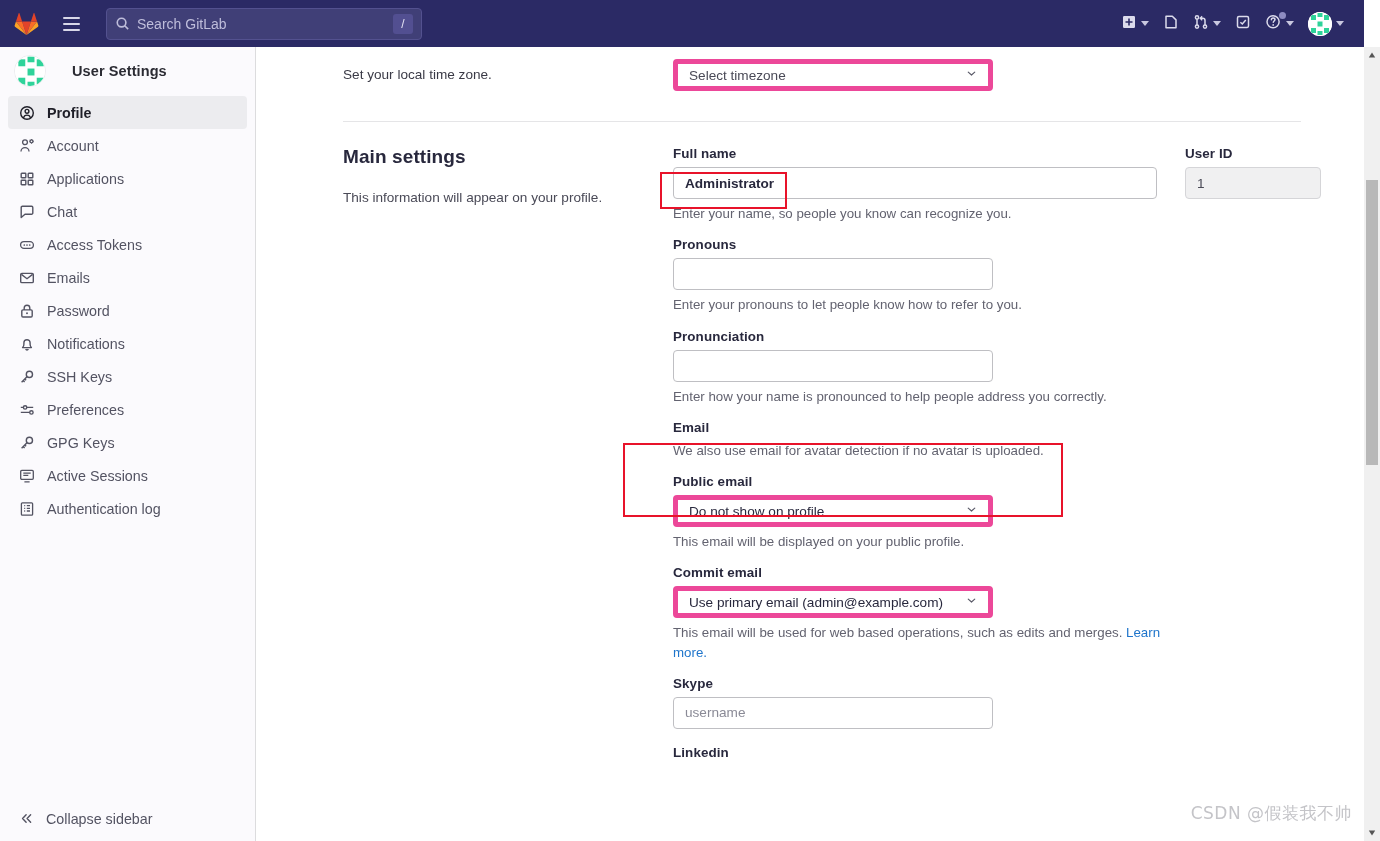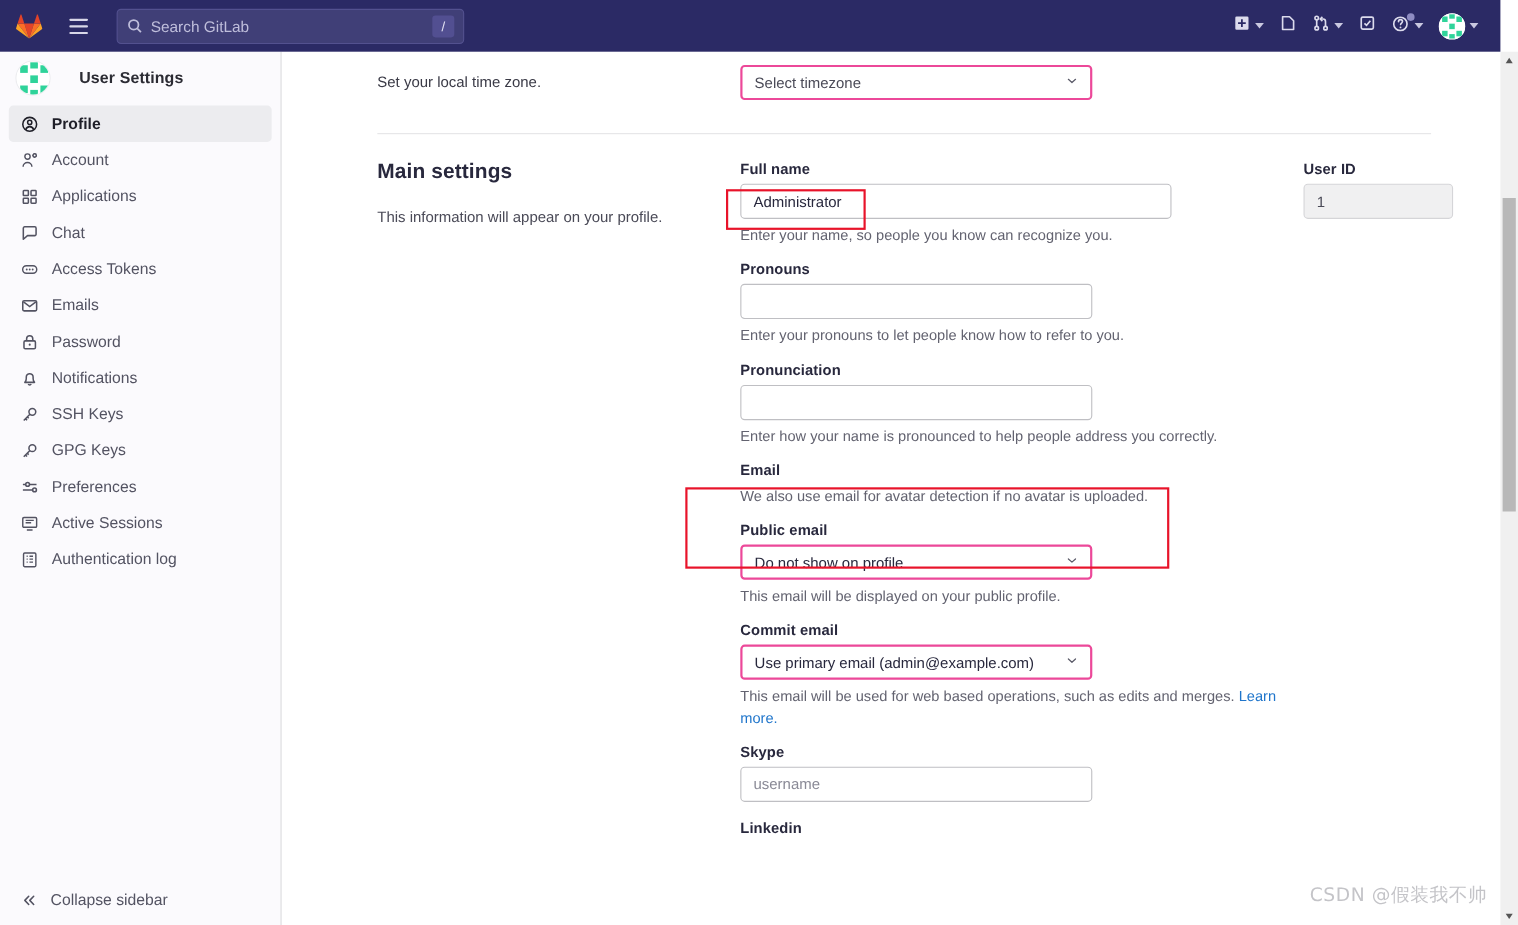--- a/index.html
+++ b/index.html
@@ -105,28 +105,28 @@
   .field { margin-bottom: 0; }
   .flabel {
     display: block; font-size: 13.4px; font-weight: 700; color: #28283d;
     margin-bottom: 6px; letter-spacing: .1px;
   }
   .finput {
     width: 320px; height: 32px; border: 1px solid #bfbfc3; border-radius: 4px;
     background: #fff; font-size: 13.6px; color: #28283d;
     padding: 0 11px; font-family: "Liberation Sans", sans-serif; display: block;
   }
-  .finput.wide { width: 392px; }
+  .finput.wide { width: 484px; font-weight: bold; }
   .finput.disabled { background: #f0f0f1; border-color: #d5d5d8; color: #4a4a57; }
   .finput::placeholder { color: #8a8a96; }
   .fhelp { font-size: 13.3px; color: #636370; margin-top: 5px; line-height: 1.45; }
   .fhelp a { color: #1f75cb; text-decoration: none; }
 
   .fselect {
-    width: 320px; height: 32px; border: 2px solid #ec4899; border-radius: 4px;
+    width: 320px; height: 32px; border: 5px solid #ec4899; border-radius: 4px;
     background: #fff; font-size: 13.6px; color: #28283d;
     padding: 0 19px 0 11px; display: flex; align-items: center;
     position: relative; cursor: pointer;
   }
   .fselect .chev {
     position: absolute; right: 10px; top: 50%; transform: translateY(-50%);
     pointer-events: none;
   }
   .fselect.placeholder-style { color: #4a4a57; }
   .spacer-14 { height: 14px; }
@@ -379,36 +379,36 @@
           <circle cx="10.4" cy="5.4" r="3.1"></circle>
           <path d="m8.2 7.6-5.6 5.6M4.2 11.6l1.4 1.4M5.8 10l1.3 1.3"></path>
         </svg>
       </span>
       <span>SSH Keys</span>
     </div>
 
     <div class="sb-item">
       <span class="sb-ico">
         <svg width="16" height="16" viewBox="0 0 16 16" fill="none" stroke="#535362" stroke-width="1.4">
-          <circle cx="10.4" cy="5.4" r="3.1"></circle>
-          <path d="m8.2 7.6-5.6 5.6M4.2 11.6l1.4 1.4M5.8 10l1.3 1.3"></path>
-        </svg>
-      </span>
-      <span>GPG Keys</span>
-    </div>
-
-    <div class="sb-item">
-      <span class="sb-ico">
-        <svg width="16" height="16" viewBox="0 0 16 16" fill="none" stroke="#535362" stroke-width="1.4">
           <path d="M1.8 10.4h8.8M1.8 5.4h2.6M7.8 5.4h6.4"></path>
           <circle cx="12.4" cy="10.4" r="1.7"></circle>
           <circle cx="6.1" cy="5.4" r="1.7"></circle>
         </svg>
       </span>
       <span>Preferences</span>
+    </div>
+
+    <div class="sb-item">
+      <span class="sb-ico">
+        <svg width="16" height="16" viewBox="0 0 16 16" fill="none" stroke="#535362" stroke-width="1.4">
+          <circle cx="10.4" cy="5.4" r="3.1"></circle>
+          <path d="m8.2 7.6-5.6 5.6M4.2 11.6l1.4 1.4M5.8 10l1.3 1.3"></path>
+        </svg>
+      </span>
+      <span>GPG Keys</span>
     </div>
 
     <div class="sb-item">
       <span class="sb-ico">
         <svg width="16" height="16" viewBox="0 0 16 16" fill="none" stroke="#535362" stroke-width="1.3">
           <rect x="1.7" y="2.4" width="12.6" height="9" rx="1.1"></rect>
           <path d="M4.3 5.1h7.4M4.3 7.3h5M5.4 13.8h5.2"></path>
         </svg>
       </span>
       <span>Active Sessions</span>

